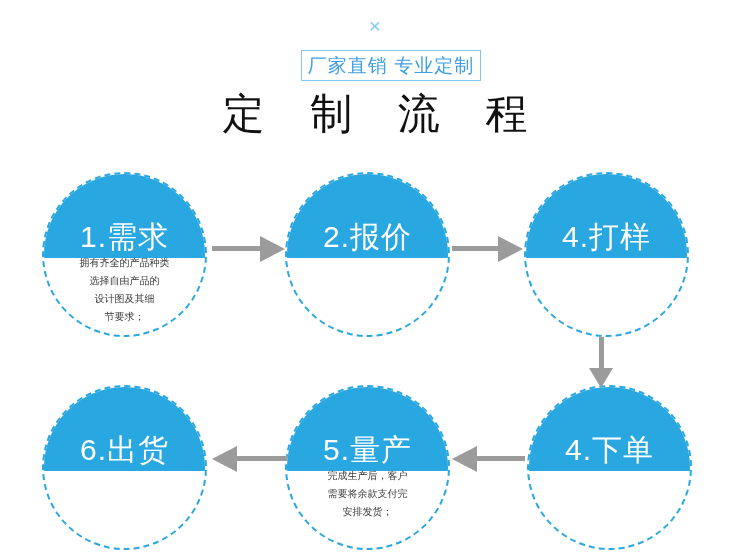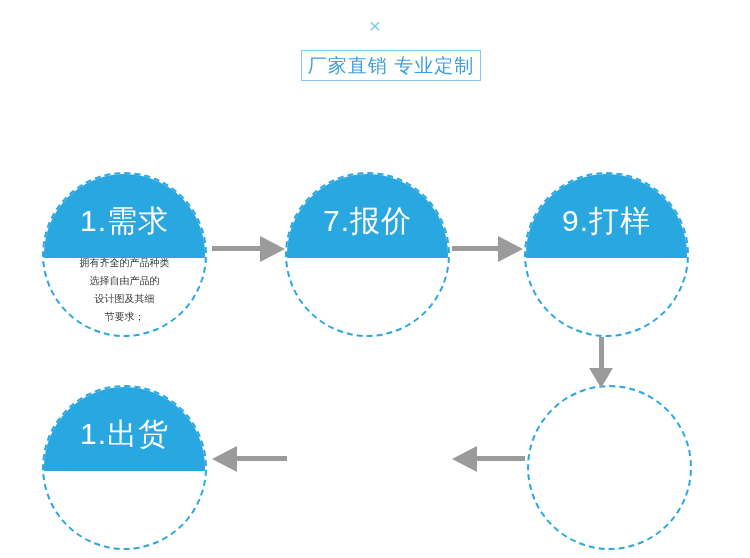--- a/index.html
+++ b/index.html
@@ -25,21 +25,21 @@
     font-weight:400;
   }
   
   .step{
     position:absolute;width:165px;height:165px;border-radius:50%;
     border:2px dashed var(--blue);background:#fff;box-sizing:border-box;
     overflow:hidden;
   }
   .step .cap{
     position:absolute;top:0;left:0;width:100%;height:74px;
-    background:var(--blue);display:flex;align-items:center;justify-content:center;
+    background:var(--blue);display:flex;align-items:flex-end;justify-content:center;
     padding-top:10px;box-sizing:content-box;
   }
   .step .cap span{color:#fff;font-size:30px;letter-spacing:1px;}
   .step .desc{
     position:absolute;top:80px;left:6px;right:6px;text-align:center;
     font-size:10px;line-height:18px;color:var(--desc-text);white-space:pre-line;
   }
   .s1{left:42px;top:172px;}
   .s2{left:285px;top:172px;}
   .s3{left:524px;top:172px;}
@@ -56,50 +56,62 @@
 </style>
 </head>
 <body>
 
 <div id="stage">
 
   <div class="close-x">×</div>
 
   <div class="badge">厂家直销 专业定制</div>
 
+  <div class="page-title">定 制 流 程</div>
 
   <div class="step s1">
     <div class="cap">
         <span>1.需求</span>
       </div>
     <div class="desc">拥有齐全的产品种类
 选择自由产品的
 设计图及其细
 节要求；</div>
   </div>
 
   <div class="step s2">
     <div class="cap">
-        <span>7.报价</span>
+        <span>2.报价</span>
       </div>
   </div>
 
   <div class="step s3">
     <div class="cap">
-        <span>9.打样</span>
+        <span>4.打样</span>
       </div>
   </div>
 
   <div class="step s4">
+    <div class="cap">
+        <span>4.下单</span>
+      </div>
   </div>
 
+  <div class="step s5">
+    <div class="cap">
+        <span>5.量产</span>
+      </div>
+    <div class="desc">完成生产后，客户
+需要将余款支付完
+安排发货；</div>
+  </div>
 
   <div class="step s6">
     <div class="cap">
-        <span>1.出货</span>
+        <span>6.出货</span>
       </div>
   </div>
 
   <div>
     <div class="h-shaft" style="left:212px;top:246px;width:52px;"></div>
     <div class="tri tri-right" style="left:260px;top:236px;"></div>
   </div>
 
   <div>
     <div class="h-shaft" style="left:452px;top:246px;width:48px;"></div>

